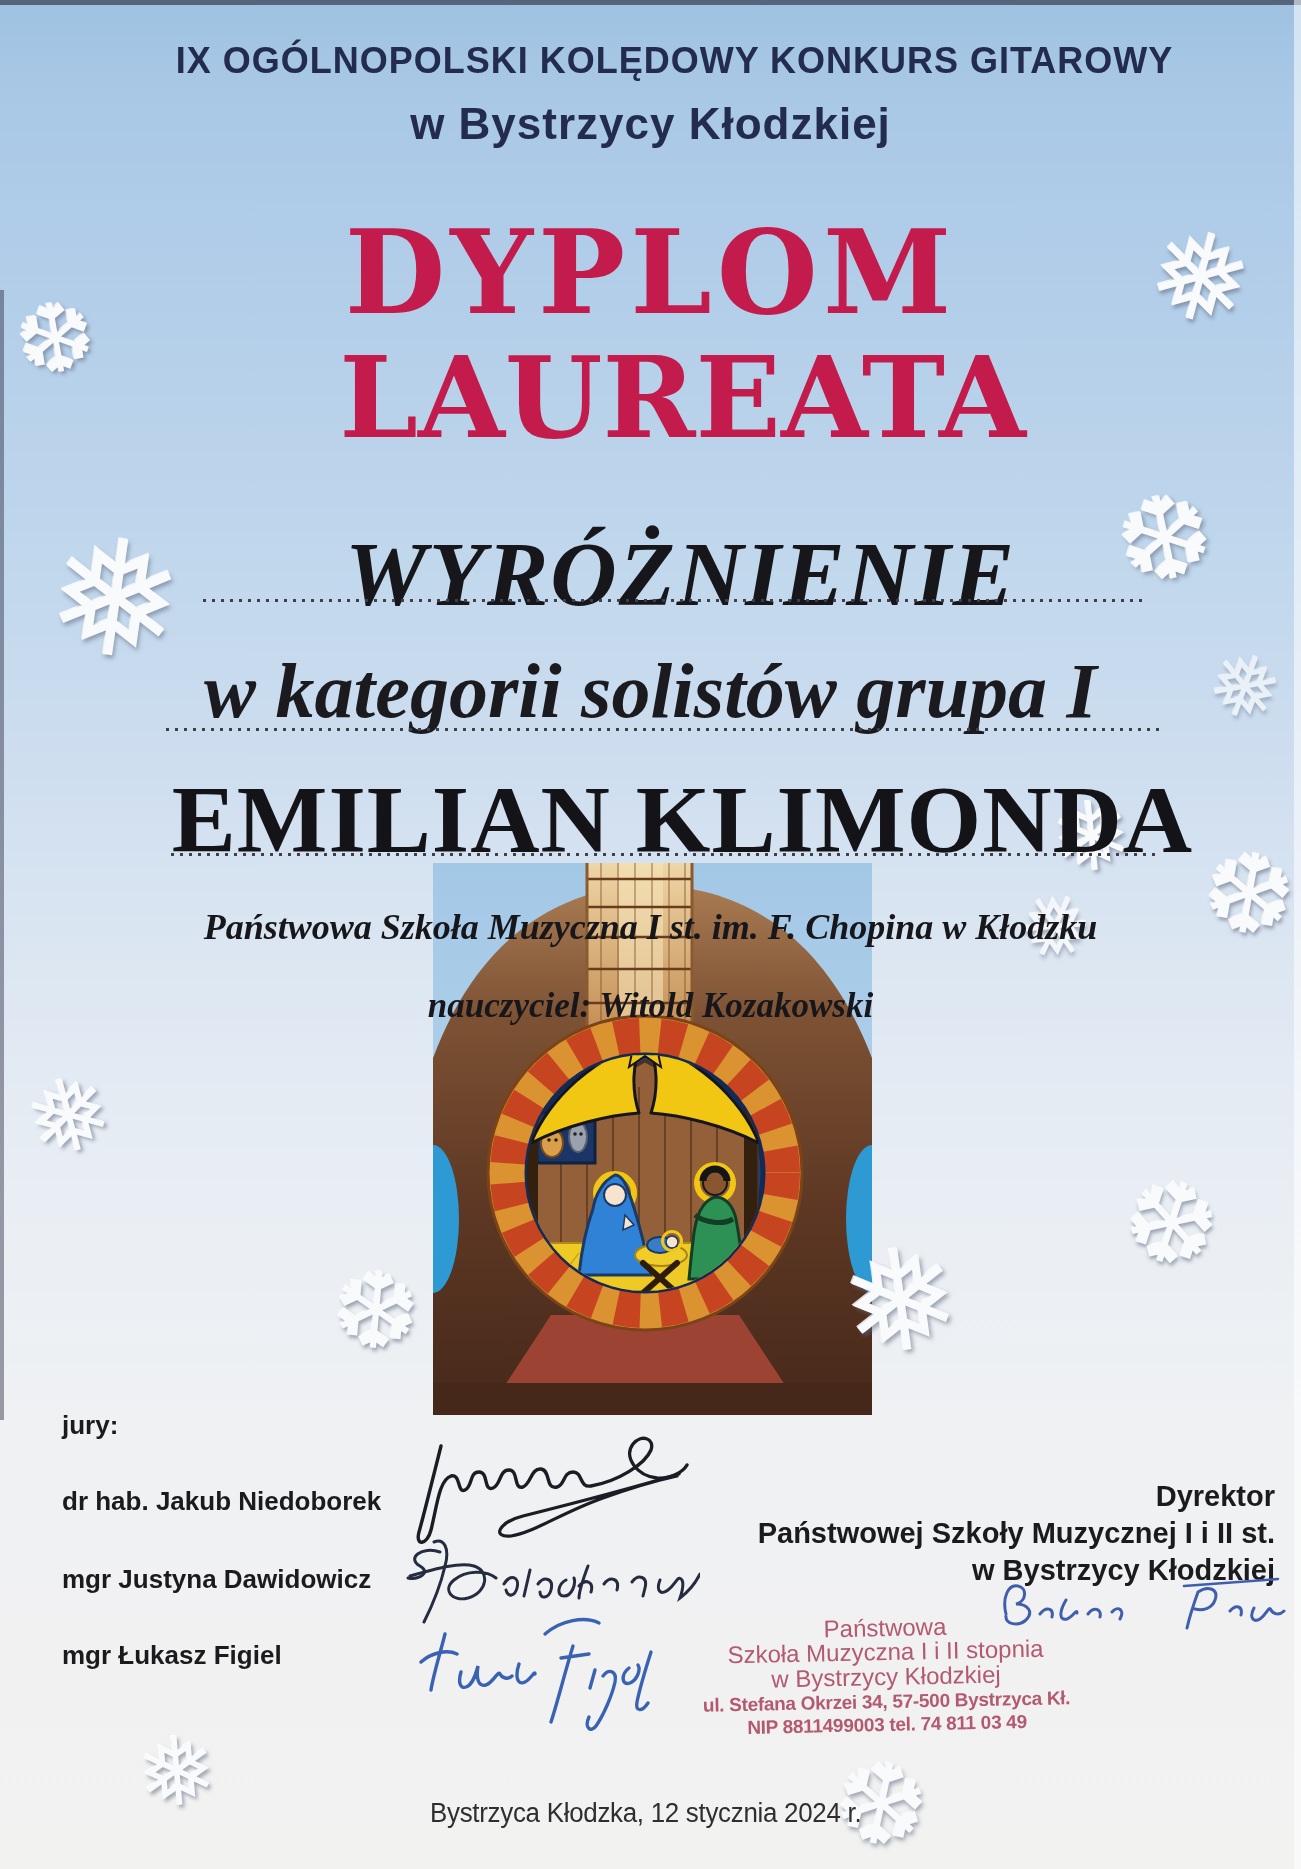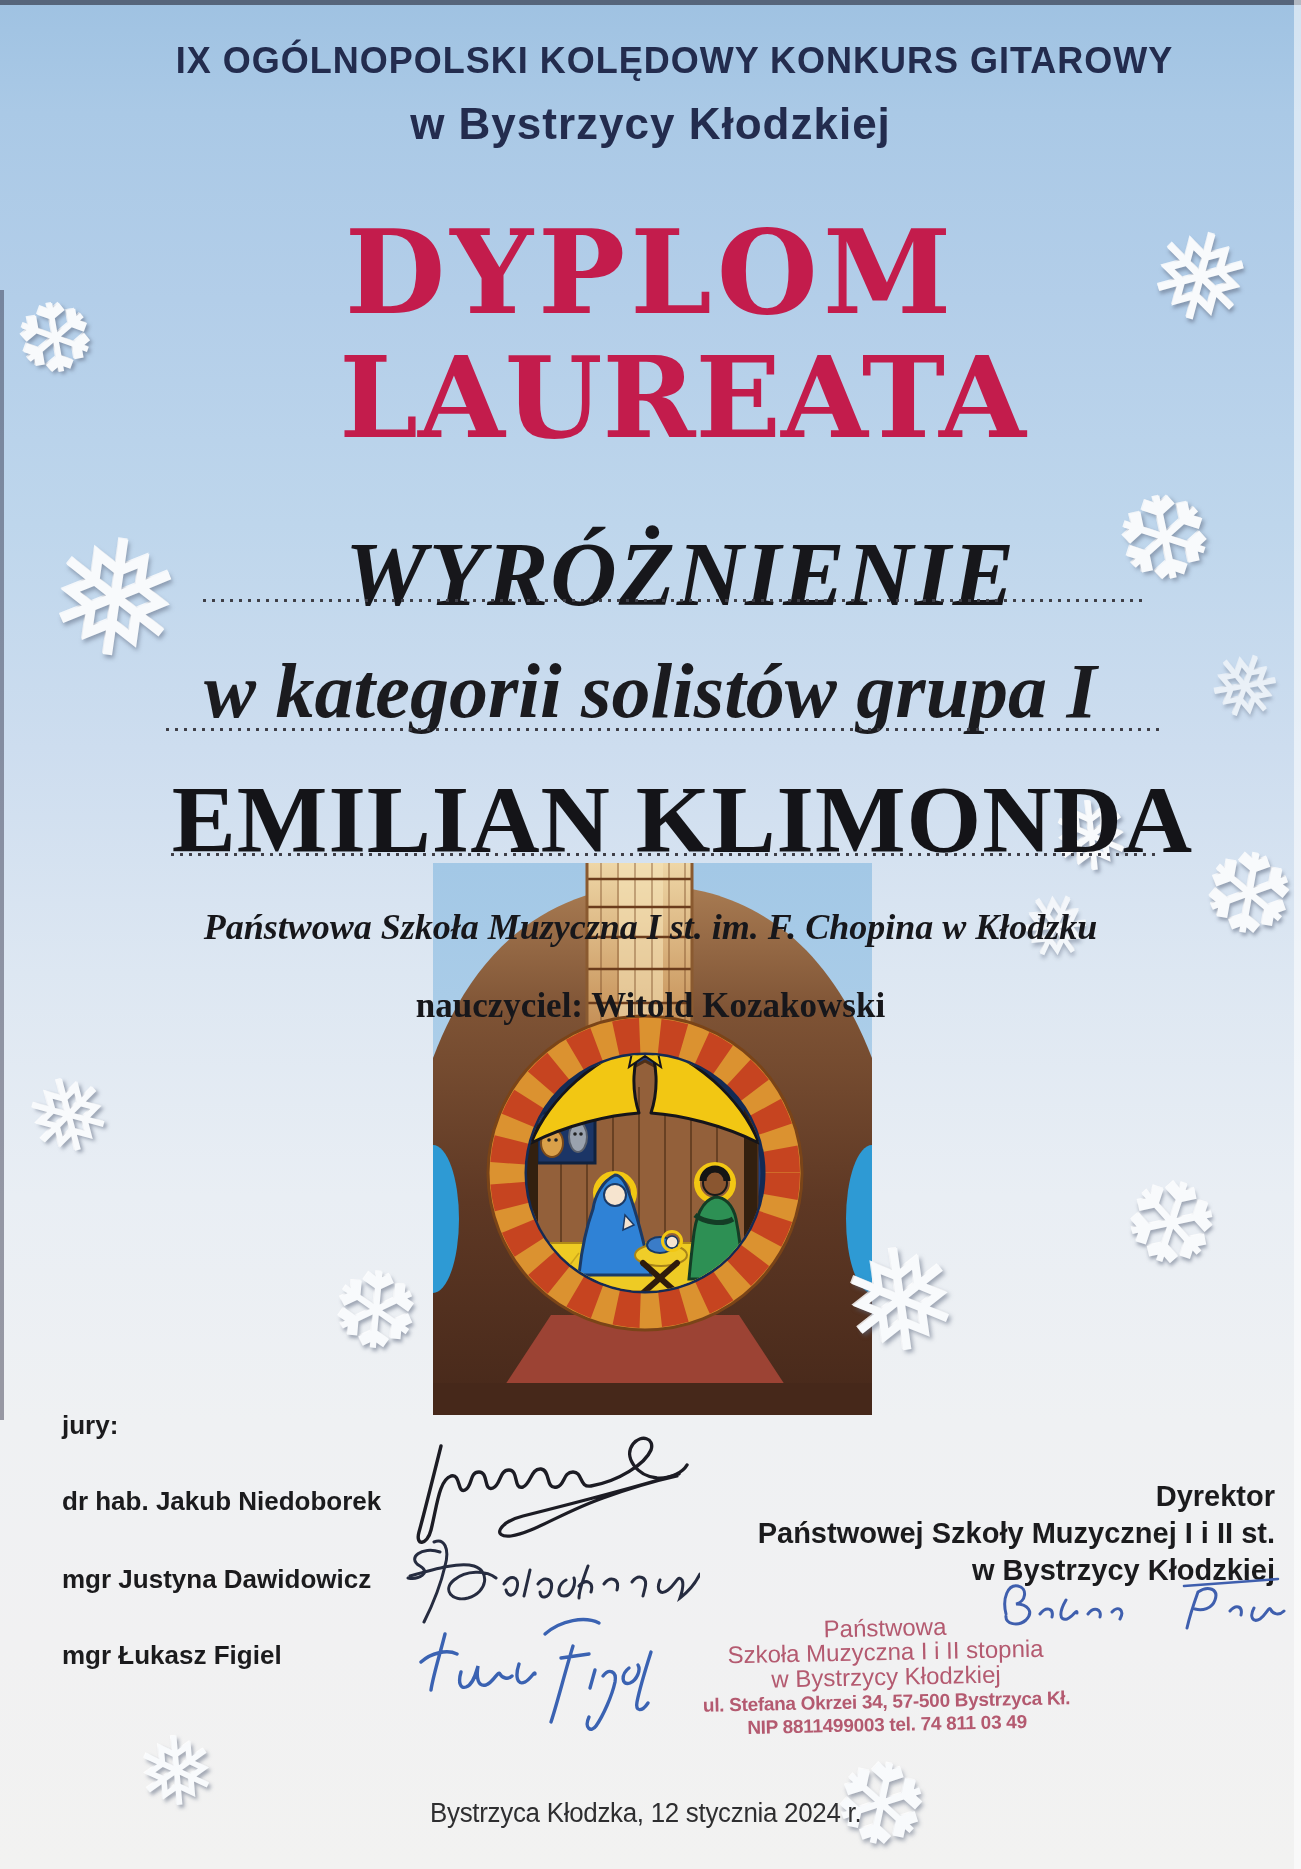--- a/index.html
+++ b/index.html
@@ -25,21 +25,21 @@
           font-size:112px;color:#c31c4c;letter-spacing:0px;line-height:1;margin-left:32px;}
   .dist{top:528px;font-family:"Liberation Serif",serif;font-style:italic;
         font-weight:bold;font-size:92px;color:#17171b;letter-spacing:2px;line-height:1;padding-left:30px;}
   .cat{top:652px;font-family:"Liberation Serif",serif;font-style:italic;
        font-weight:bold;font-size:78px;color:#1b1b1f;line-height:1;text-align:center;}
   .name{top:772px;font-family:"Liberation Serif",serif;font-weight:bold;
         font-size:96px;color:#141418;letter-spacing:1px;line-height:1;margin-left:32px;}
   .school{top:906px;font-family:"Liberation Serif",serif;font-weight:bold;
         font-size:36px;color:#17171b;font-style:italic;}
   .teacher{top:986px;font-family:"Liberation Serif",serif;font-weight:bold;
-        font-size:35px;color:#17171b;}
+        font-size:35px;color:#17171b;font-style:italic;}
   .dots{height:5px;
     background-image:radial-gradient(circle,#3e3e46 1.4px,rgba(0,0,0,0) 1.9px);
     background-size:9px 5px;background-repeat:repeat-x;}
   .jury{left:62px;font-weight:bold;font-size:26px;color:#1b1b1d;}
   .dir{right:26px;top:1478px;text-align:right;font-weight:bold;
        font-size:29px;line-height:37px;color:#1b1b1d;}
   .stamp{left:700px;top:1616px;width:372px;text-align:center;
        color:#b45a70;transform:rotate(-1.2deg);line-height:1.02;}
   .stamp .s-big{font-size:24px;}
   .stamp .s-small{font-size:19px;font-weight:bold;letter-spacing:-0.3px;margin-top:3px;}

